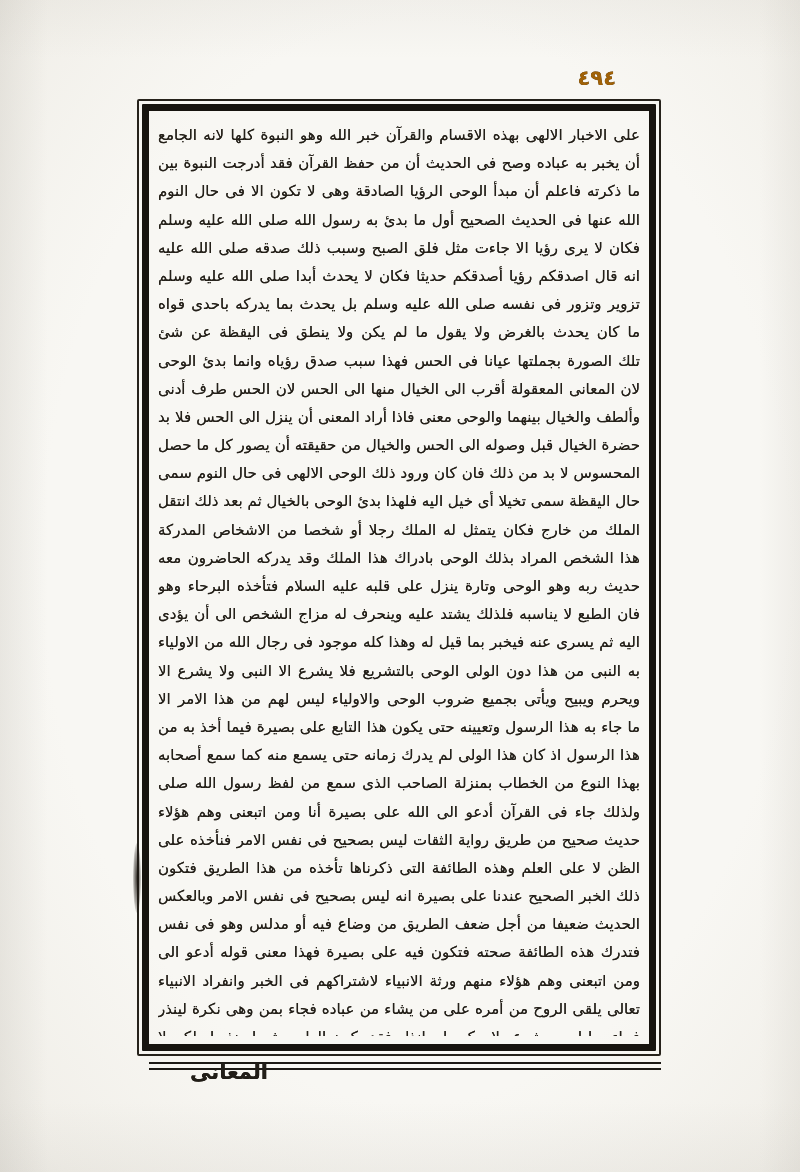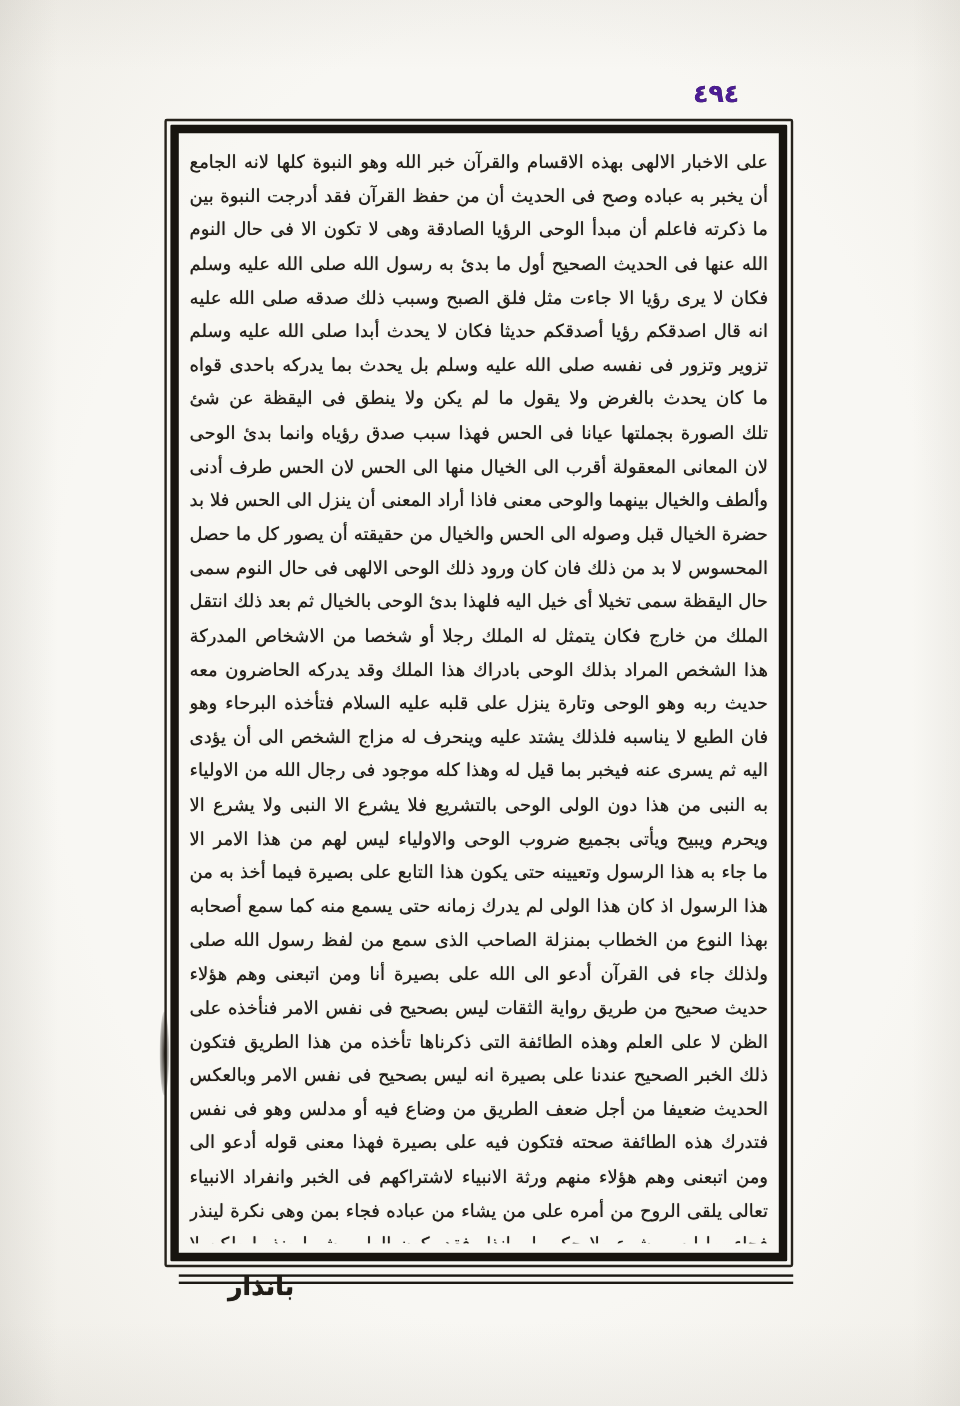--- a/index.html
+++ b/index.html
@@ -18,21 +18,21 @@
     background:
       linear-gradient(90deg, rgba(190,186,178,0.25) 0%, rgba(255,255,255,0) 6%, rgba(255,255,255,0) 95%, rgba(200,196,188,0.22) 100%),
       linear-gradient(180deg, rgba(210,206,198,0.18) 0%, rgba(255,255,255,0) 5%, rgba(255,255,255,0) 94%, rgba(205,201,193,0.20) 100%);
     pointer-events: none;
   }
   .page-number {
     position: absolute;
     top: 66px; right: 184px;
     font-size: 21px;
     font-weight: bold;
-    color: #4c1d95;
+    color: #a16207;
     letter-spacing: 2px;
     text-shadow: 0 0 0.5px #2b2822;
   }
   .frame-outer {
     position: absolute;
     left: 137px; top: 99px;
     width: 524px; height: 957px;
     border: 2px solid #26221b;
     box-sizing: border-box;
     border-radius: 2px;
@@ -130,13 +130,13 @@
         <div class="text-line">تعالى يلقى الروح من أمره على من يشاء من عباده فجاء بمن وهى نكرة لينذر يوم التلاق</div>
         <div class="text-line">فجاء بما ليس بشرع ولا حكم بل بانذار فقد يكون الولى بشيرا ونذيرا ولكن لا يكون مشرعا فان</div>
       </div>
   </div>
 </div>
 
 <div class="ink-smudge"></div>
 
 <div class="bottom-rule"></div>
 
-<div class="catchword">بانذار</div>
+<div class="catchword">المعانى</div>
 
 </body></html>

